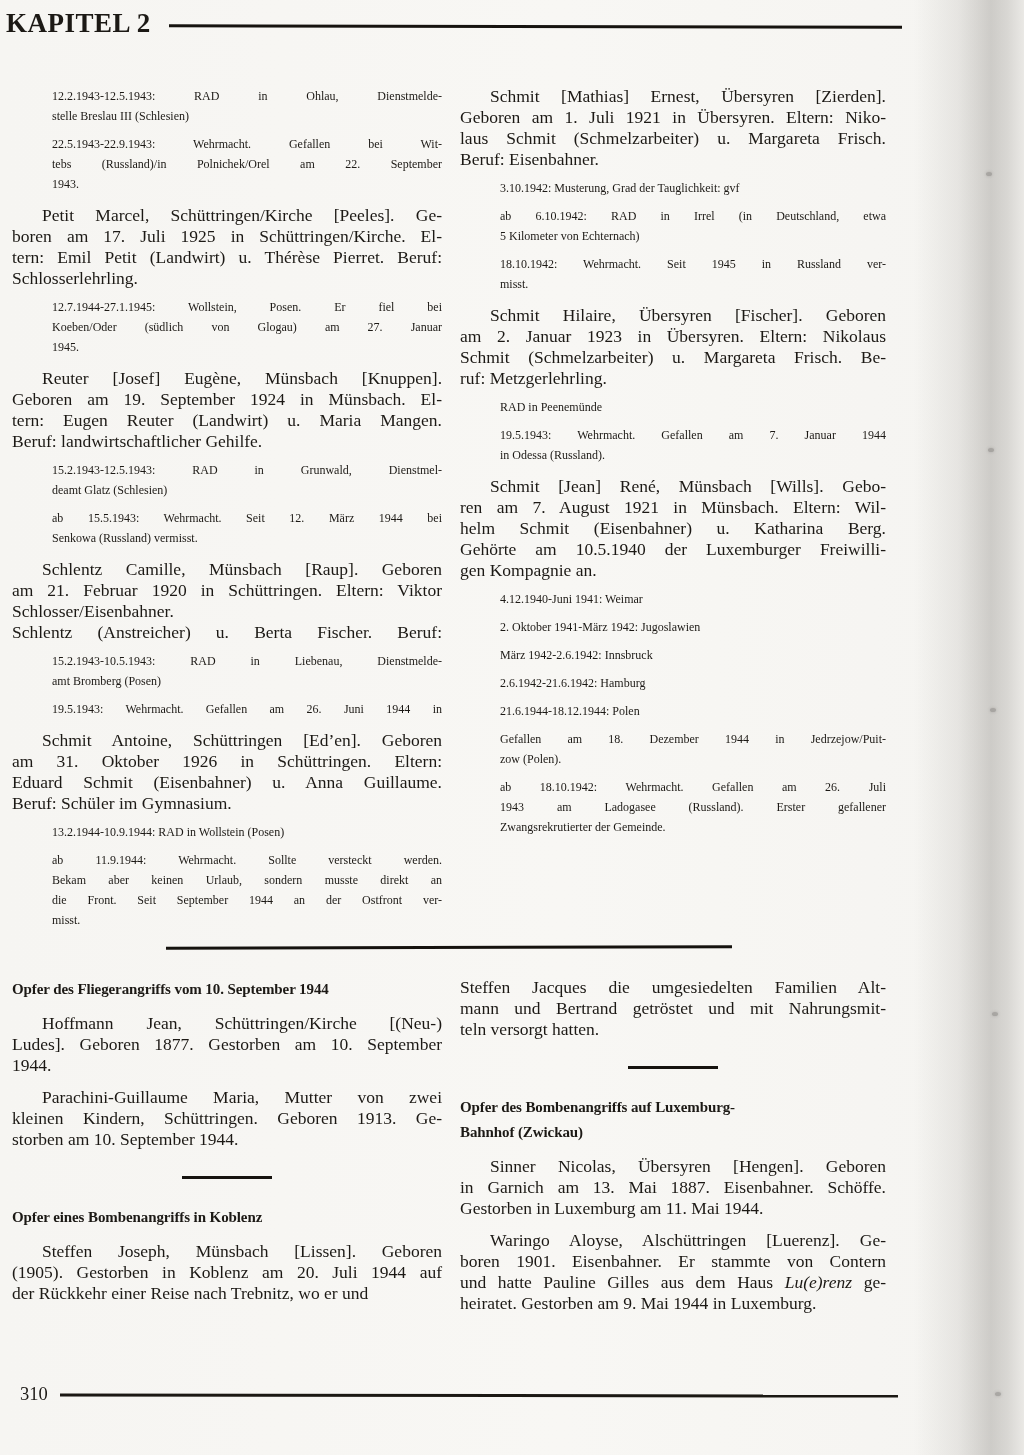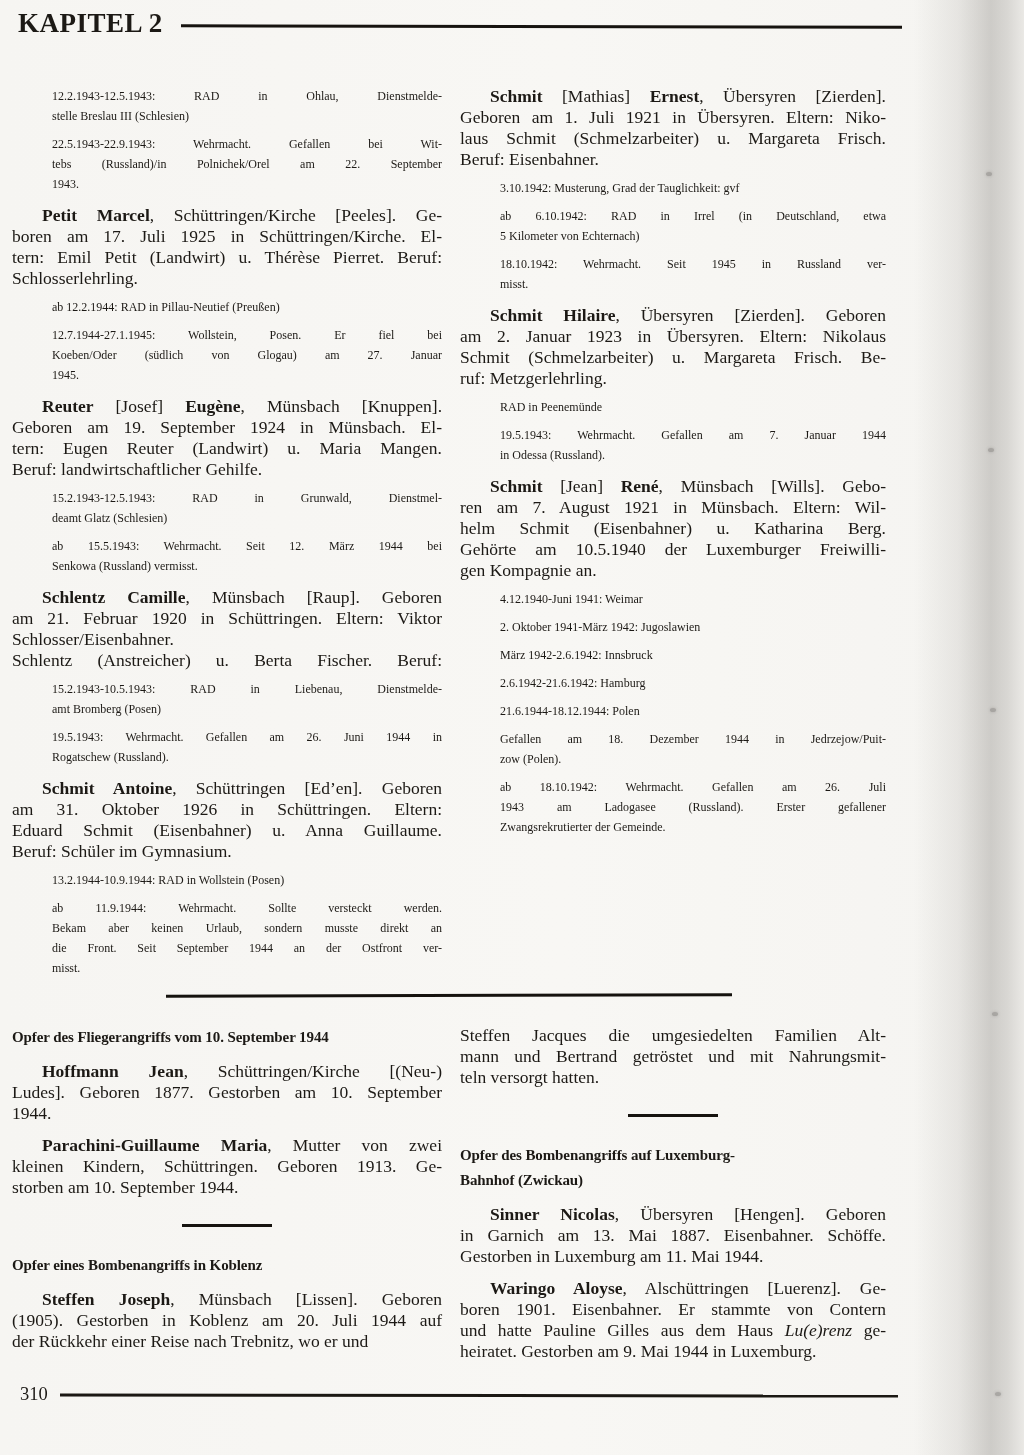--- a/index.html
+++ b/index.html
@@ -16,37 +16,37 @@
       rgba(160,157,152,0) 0%,
       rgba(160,157,152,0.18) 40%,
       rgba(140,137,132,0.38) 70%,
       rgba(150,147,142,0.30) 85%,
       rgba(185,182,177,0.18) 100%);
     pointer-events:none;
   }
   .speck{position:absolute;width:6px;height:4px;border-radius:50%;
     background:rgba(95,92,88,0.35);box-shadow:0 0 3px rgba(95,92,88,0.3);}
   
-  .header{position:absolute;left:18px;top:8px;right:122px;display:flex;align-items:flex-start;}
+  .header{position:absolute;left:6px;top:8px;right:122px;display:flex;align-items:flex-start;}
   .header-title{font-weight:bold;font-size:27px;line-height:30px;letter-spacing:0.5px;white-space:nowrap;}
   .header-rule{flex:1;height:3px;background:#16130f;margin-left:18px;margin-top:17px;transform:rotate(0.12deg);}
   
   .content{position:absolute;left:12px;top:86px;width:874px;}
   .cols{display:grid;grid-template-columns:430px 426px;column-gap:18px;align-items:start;}
   .para{margin:0;}
   .entry{font-size:17.5px;line-height:21px;margin-top:11px;}
   .entry .line:first-child{text-indent:30px;}
   .record{font-size:12px;line-height:20px;margin-left:40px;margin-top:8px;}
   .plain{font-size:17.5px;line-height:21px;margin-top:0;}
   .heading{font-weight:bold;font-size:15px;line-height:25px;margin-top:0;letter-spacing:-0.1px;}
   .heading .line{text-align:left;text-align-last:left;white-space:nowrap;}
   [data-region] > .para:first-child{margin-top:0;}
   .line{text-align:justify;text-align-last:justify;}
   .line.last{text-align-last:left;}
-  .b{font-weight:bold;}
+  .b{font-weight:normal;}
   .i{font-style:italic;}
   .long-rule{height:3px;background:#15120e;width:566px;margin:16px 0 28px 154px;transform:rotate(-0.15deg);}
   .small-rule{height:3px;background:#16130f;width:90px;margin:26px auto;}
   
   .footer{position:absolute;left:20px;top:1383px;width:878px;display:flex;align-items:flex-start;justify-content:flex-end;}
   .footer-number{font-size:18.5px;line-height:22px;}
   .footer-rule{flex:1;height:2.5px;background:#1b1813;margin-left:12px;margin-top:11px;transform:rotate(0.08deg);}
 </style>
 </head>
 <body>
@@ -68,23 +68,20 @@
           <div class="line"><span>tebs (Russland)/in Polnichek/Orel am 22. September</span></div>
           <div class="line last"><span>1943.</span></div>
         </div>
         <div class="para entry">
           <div class="line"><span class="b">Petit Marcel</span><span>, Schüttringen/Kirche [Peeles]. Ge-</span></div>
           <div class="line"><span>boren am 17. Juli 1925 in Schüttringen/Kirche. El-</span></div>
           <div class="line"><span>tern: Emil Petit (Landwirt) u. Thérèse Pierret. Beruf:</span></div>
           <div class="line last"><span>Schlosserlehrling.</span></div>
         </div>
         <div class="para record">
-          <div class="line last"><span>ab 12.2.1944: RAD in Pillau-Neutief (Preußen)</span></div>
-        </div>
-        <div class="para record">
           <div class="line"><span>12.7.1944-27.1.1945: Wollstein, Posen. Er fiel bei</span></div>
           <div class="line"><span>Koeben/Oder (südlich von Glogau) am 27. Januar</span></div>
           <div class="line last"><span>1945.</span></div>
         </div>
         <div class="para entry">
           <div class="line"><span class="b">Reuter</span><span> [Josef] </span><span class="b">Eugène</span><span>, Münsbach [Knuppen].</span></div>
           <div class="line"><span>Geboren am 19. September 1924 in Münsbach. El-</span></div>
           <div class="line"><span>tern: Eugen Reuter (Landwirt) u. Maria Mangen.</span></div>
           <div class="line last"><span>Beruf: landwirtschaftlicher Gehilfe.</span></div>
         </div>
@@ -101,21 +98,20 @@
           <div class="line"><span>am 21. Februar 1920 in Schüttringen. Eltern: Viktor</span></div>
           <div class="line last"><span>Schlosser/Eisenbahner.</span></div>
           <div class="line"><span>Schlentz (Anstreicher) u. Berta Fischer. Beruf:</span></div>
         </div>
         <div class="para record">
           <div class="line"><span>15.2.1943-10.5.1943: RAD in Liebenau, Dienstmelde-</span></div>
           <div class="line last"><span>amt Bromberg (Posen)</span></div>
         </div>
         <div class="para record">
           <div class="line"><span>19.5.1943: Wehrmacht. Gefallen am 26. Juni 1944 in</span></div>
-          <div class="line last"><span>Rogatschew (Russland).</span></div>
         </div>
         <div class="para entry">
           <div class="line"><span class="b">Schmit Antoine</span><span>, Schüttringen [Ed’en]. Geboren</span></div>
           <div class="line"><span>am 31. Oktober 1926 in Schüttringen. Eltern:</span></div>
           <div class="line"><span>Eduard Schmit (Eisenbahner) u. Anna Guillaume.</span></div>
           <div class="line last"><span>Beruf: Schüler im Gymnasium.</span></div>
         </div>
         <div class="para record">
           <div class="line last"><span>13.2.1944-10.9.1944: RAD in Wollstein (Posen)</span></div>
         </div>
@@ -138,21 +134,21 @@
         </div>
         <div class="para record">
           <div class="line"><span>ab 6.10.1942: RAD in Irrel (in Deutschland, etwa</span></div>
           <div class="line last"><span>5 Kilometer von Echternach)</span></div>
         </div>
         <div class="para record">
           <div class="line"><span>18.10.1942: Wehrmacht. Seit 1945 in Russland ver-</span></div>
           <div class="line last"><span>misst.</span></div>
         </div>
         <div class="para entry">
-          <div class="line"><span class="b">Schmit Hilaire</span><span>, Übersyren [Zierden]. Geboren</span></div>
+          <div class="line"><span class="b">Schmit Hilaire</span><span>, Übersyren [Fischer]. Geboren</span></div>
           <div class="line"><span>am 2. Januar 1923 in Übersyren. Eltern: Nikolaus</span></div>
           <div class="line"><span>Schmit (Schmelzarbeiter) u. Margareta Frisch. Be-</span></div>
           <div class="line last"><span>ruf: Metzgerlehrling.</span></div>
         </div>
         <div class="para record">
           <div class="line last"><span>RAD in Peenemünde</span></div>
         </div>
         <div class="para record">
           <div class="line"><span>19.5.1943: Wehrmacht. Gefallen am 7. Januar 1944</span></div>
           <div class="line last"><span>in Odessa (Russland).</span></div>

